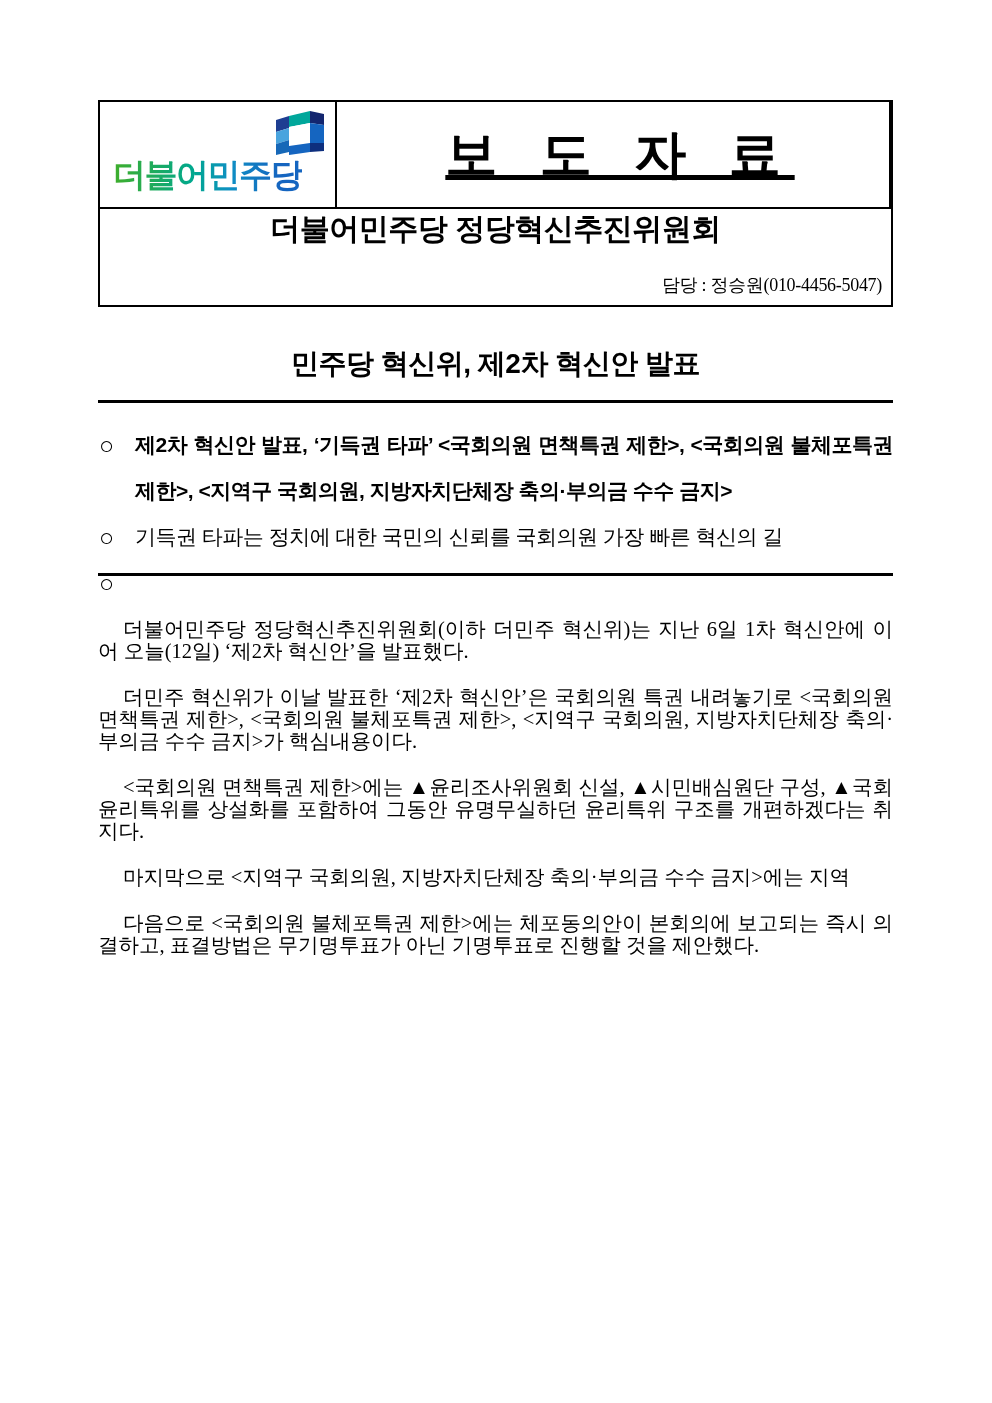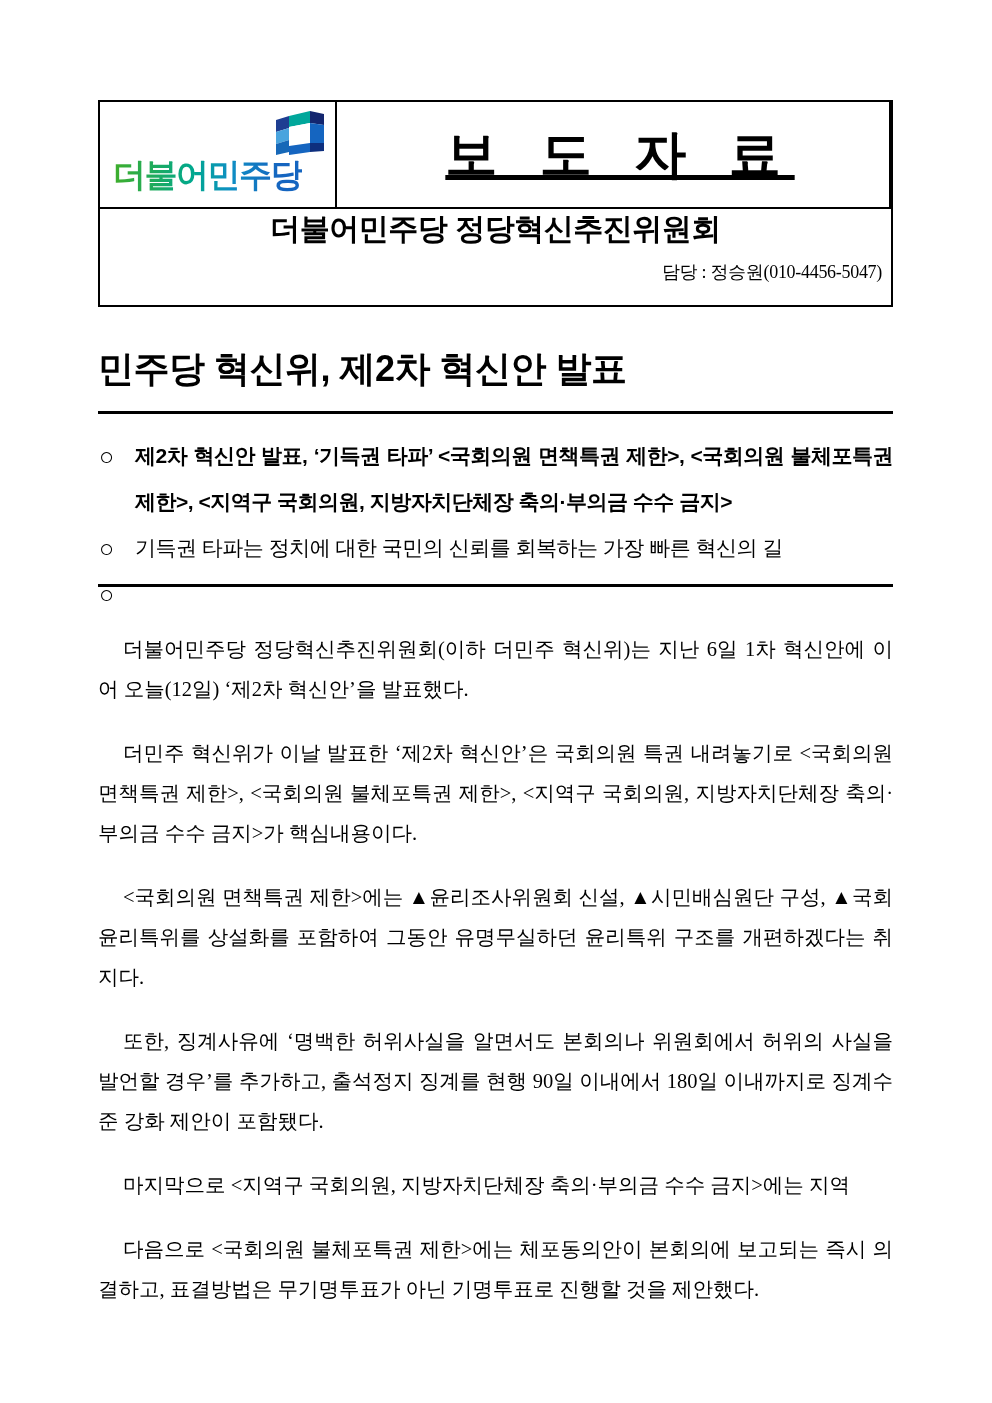--- a/index.html
+++ b/index.html
@@ -25,37 +25,37 @@
     white-space:nowrap;
   }
   .flag{position:absolute;right:11px;top:8px;}
   .cell-doctype{flex:1;display:flex;align-items:center;justify-content:center;border-right:2px solid #000;}
   .doctype{font-size:52px;font-weight:900;letter-spacing:14px;margin-left:14px;white-space:nowrap;text-decoration:underline;}
   .cell-date{width:203px;display:flex;align-items:center;justify-content:center;}
   .date{font-size:22px;font-weight:700;letter-spacing:0.5px;white-space:nowrap;}
   .hrow2{height:96px;position:relative;padding-top:0;box-sizing:content-box;}
   .org{text-align:center;font-size:30px;font-weight:800;letter-spacing:-0.5px;}
   .contact{
-    position:absolute;right:9px;bottom:21px;
+    position:absolute;right:9px;bottom:8px;
     font-family:"Liberation Serif", serif;
     font-size:18px;letter-spacing:-0.3px;
   }
   
-  .headline{margin:38px 0 17px;font-size:36px;font-weight:800;letter-spacing:-0.5px;}
+  .headline{margin:38px 0 17px;text-align:center;font-size:28px;font-weight:800;letter-spacing:-0.5px;}
   .rule{border:none;border-top:3px solid #000;margin:0;}
   
   .summary{list-style:none;margin:0;padding:19px 0 13px;}
   .summary li{position:relative;padding-left:37px;font-size:21px;line-height:46px;font-weight:500;letter-spacing:-0.5px;text-align:justify;}
   .summary li.em{font-weight:800;}
   .summary .marker{position:absolute;left:1px;top:0;font-size:25px;font-weight:400;line-height:46px;}
   
   .body-sec{margin-top:42px;font-family:"Liberation Serif", serif;}
   .body-sec p{
     margin:0 0 24px;
-    font-size:20.5px;line-height:40px;
+    font-size:20.5px;line-height:22px;
     text-align:justify;text-indent:25px;
   }
 </style>
 </head>
 <body>
 
 <div class="page">
 
   <div class="header-box">
     <div class="hrow1">
@@ -91,31 +91,30 @@
 
   <hr class="rule">
 
   <ul class="summary">
     <li class="em">
       <span class="marker">○</span>
       <span>제2차 혁신안 발표, ‘기득권 타파’ &lt;국회의원 면책특권 제한&gt;, &lt;국회의원 불체포특권 제한&gt;, &lt;지역구 국회의원, 지방자치단체장 축의·부의금 수수 금지&gt;</span>
     </li>
     <li>
       <span class="marker">○</span>
-      <span>기득권 타파는 정치에 대한 국민의 신뢰를 회복하는 가장 빠른 혁신의 길</span>
+      <span>기득권 타파는 정치에 대한 국민의 신뢰를 국회의원 가장 빠른 혁신의 길</span>
     </li>
     <li>
       <span class="marker">○</span>
     </li>
   </ul>
 
   <hr class="rule">
 
   <div class="body-sec">
     <p>더불어민주당 정당혁신추진위원회(이하 더민주 혁신위)는 지난 6일 1차 혁신안에 이어 오늘(12일) ‘제2차 혁신안’을 발표했다.</p>
     <p>더민주 혁신위가 이날 발표한 ‘제2차 혁신안’은 국회의원 특권 내려놓기로 &lt;국회의원 면책특권 제한&gt;, &lt;국회의원 불체포특권 제한&gt;, &lt;지역구 국회의원, 지방자치단체장 축의·부의금 수수 금지&gt;가 핵심내용이다.</p>
     <p>&lt;국회의원 면책특권 제한&gt;에는 ▲윤리조사위원회 신설, ▲시민배심원단 구성, ▲국회 윤리특위를 상설화를 포함하여 그동안 유명무실하던 윤리특위 구조를 개편하겠다는 취지다.</p>
-    <p>또한, 징계사유에 ‘명백한 허위사실을 알면서도 본회의나 위원회에서 허위의 사실을 발언할 경우’를 추가하고, 출석정지 징계를 현행 90일 이내에서 180일 이내까지로 징계수준 강화 제안이 포함됐다.</p>
     <p>마지막으로 &lt;지역구 국회의원, 지방자치단체장 축의·부의금 수수 금지&gt;에는 지역</p>
     <p>다음으로 &lt;국회의원 불체포특권 제한&gt;에는 체포동의안이 본회의에 보고되는 즉시 의결하고, 표결방법은 무기명투표가 아닌 기명투표로 진행할 것을 제안했다.</p>
   </div>
 
 </div>
 
 </body></html>

